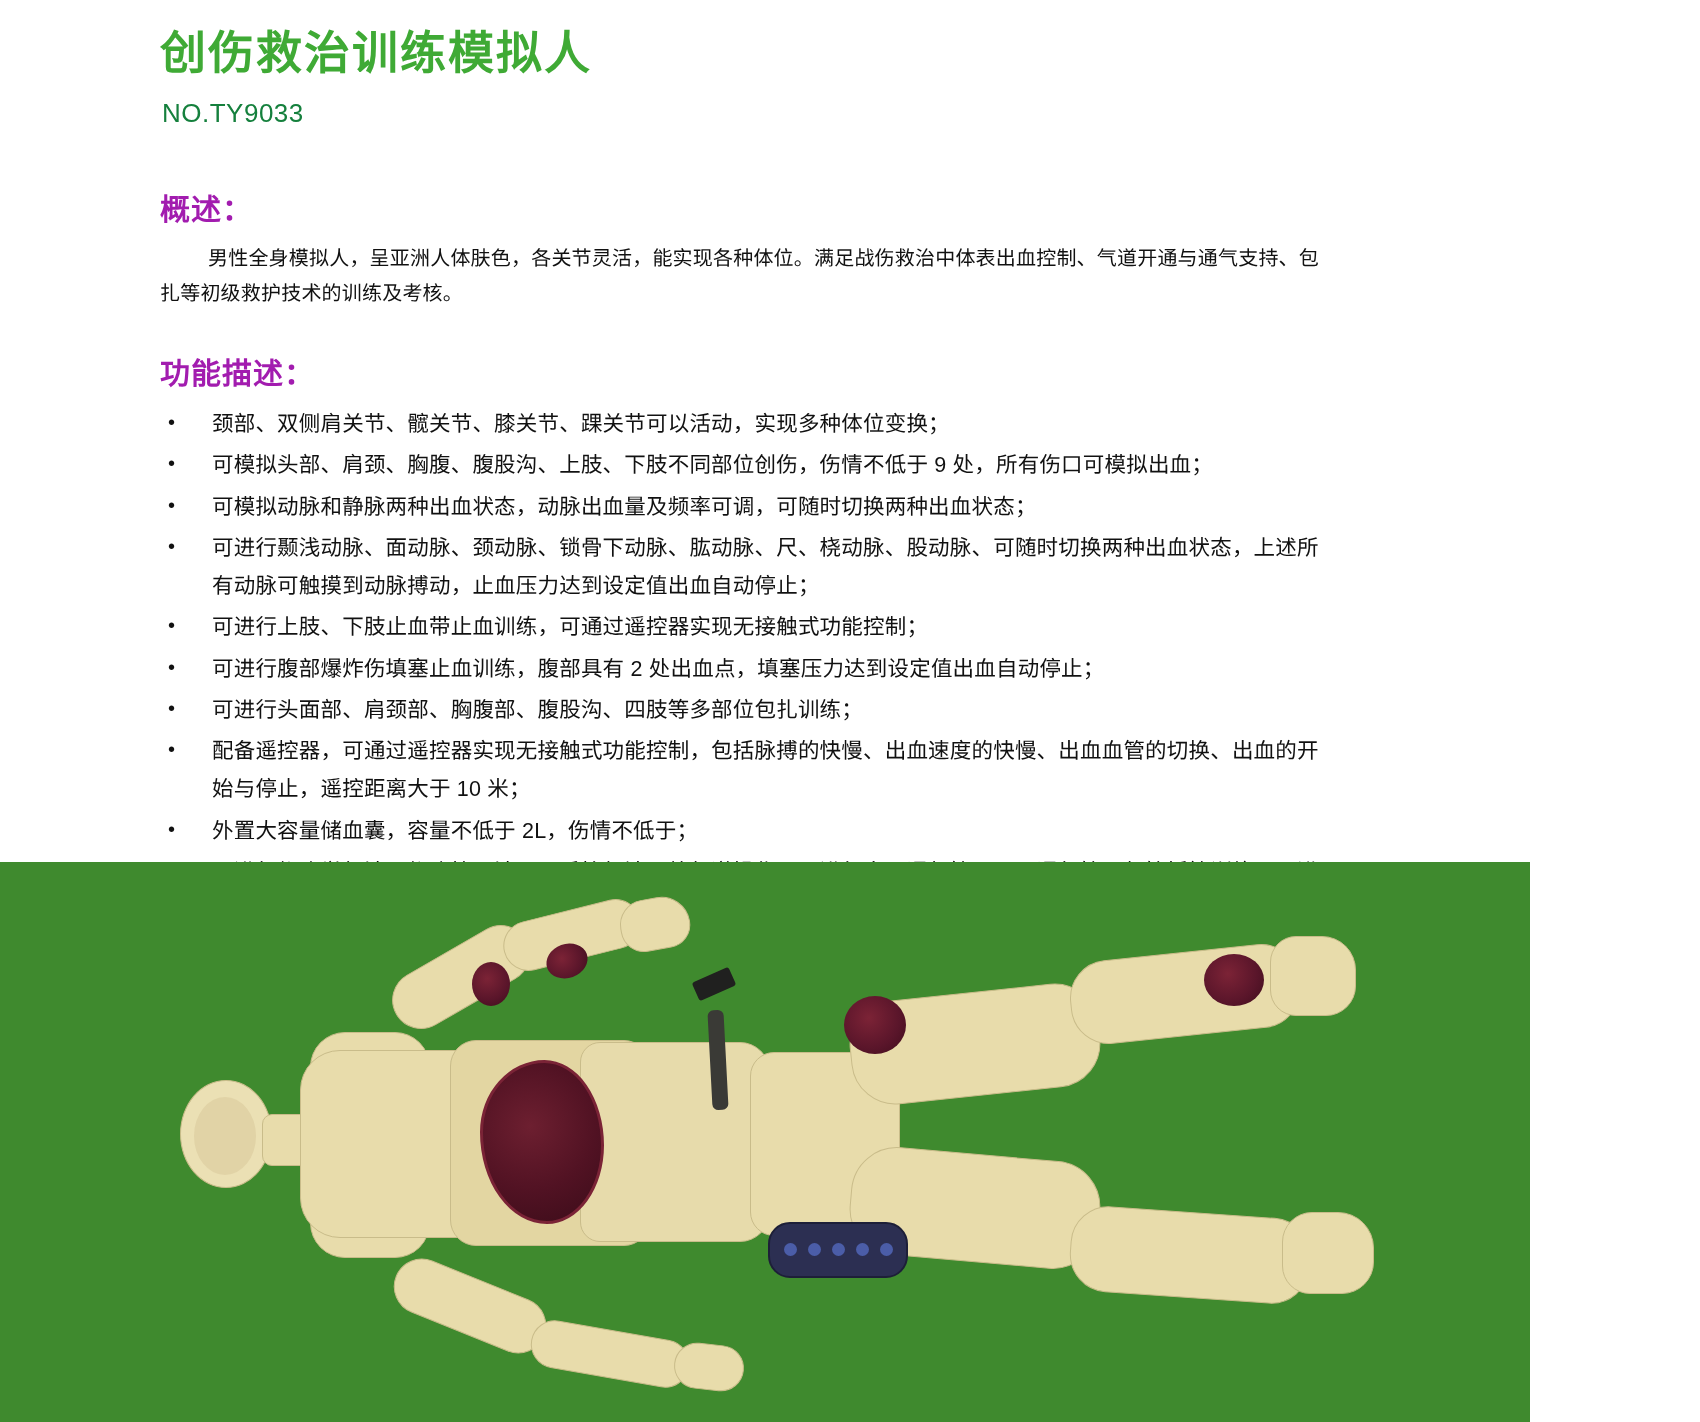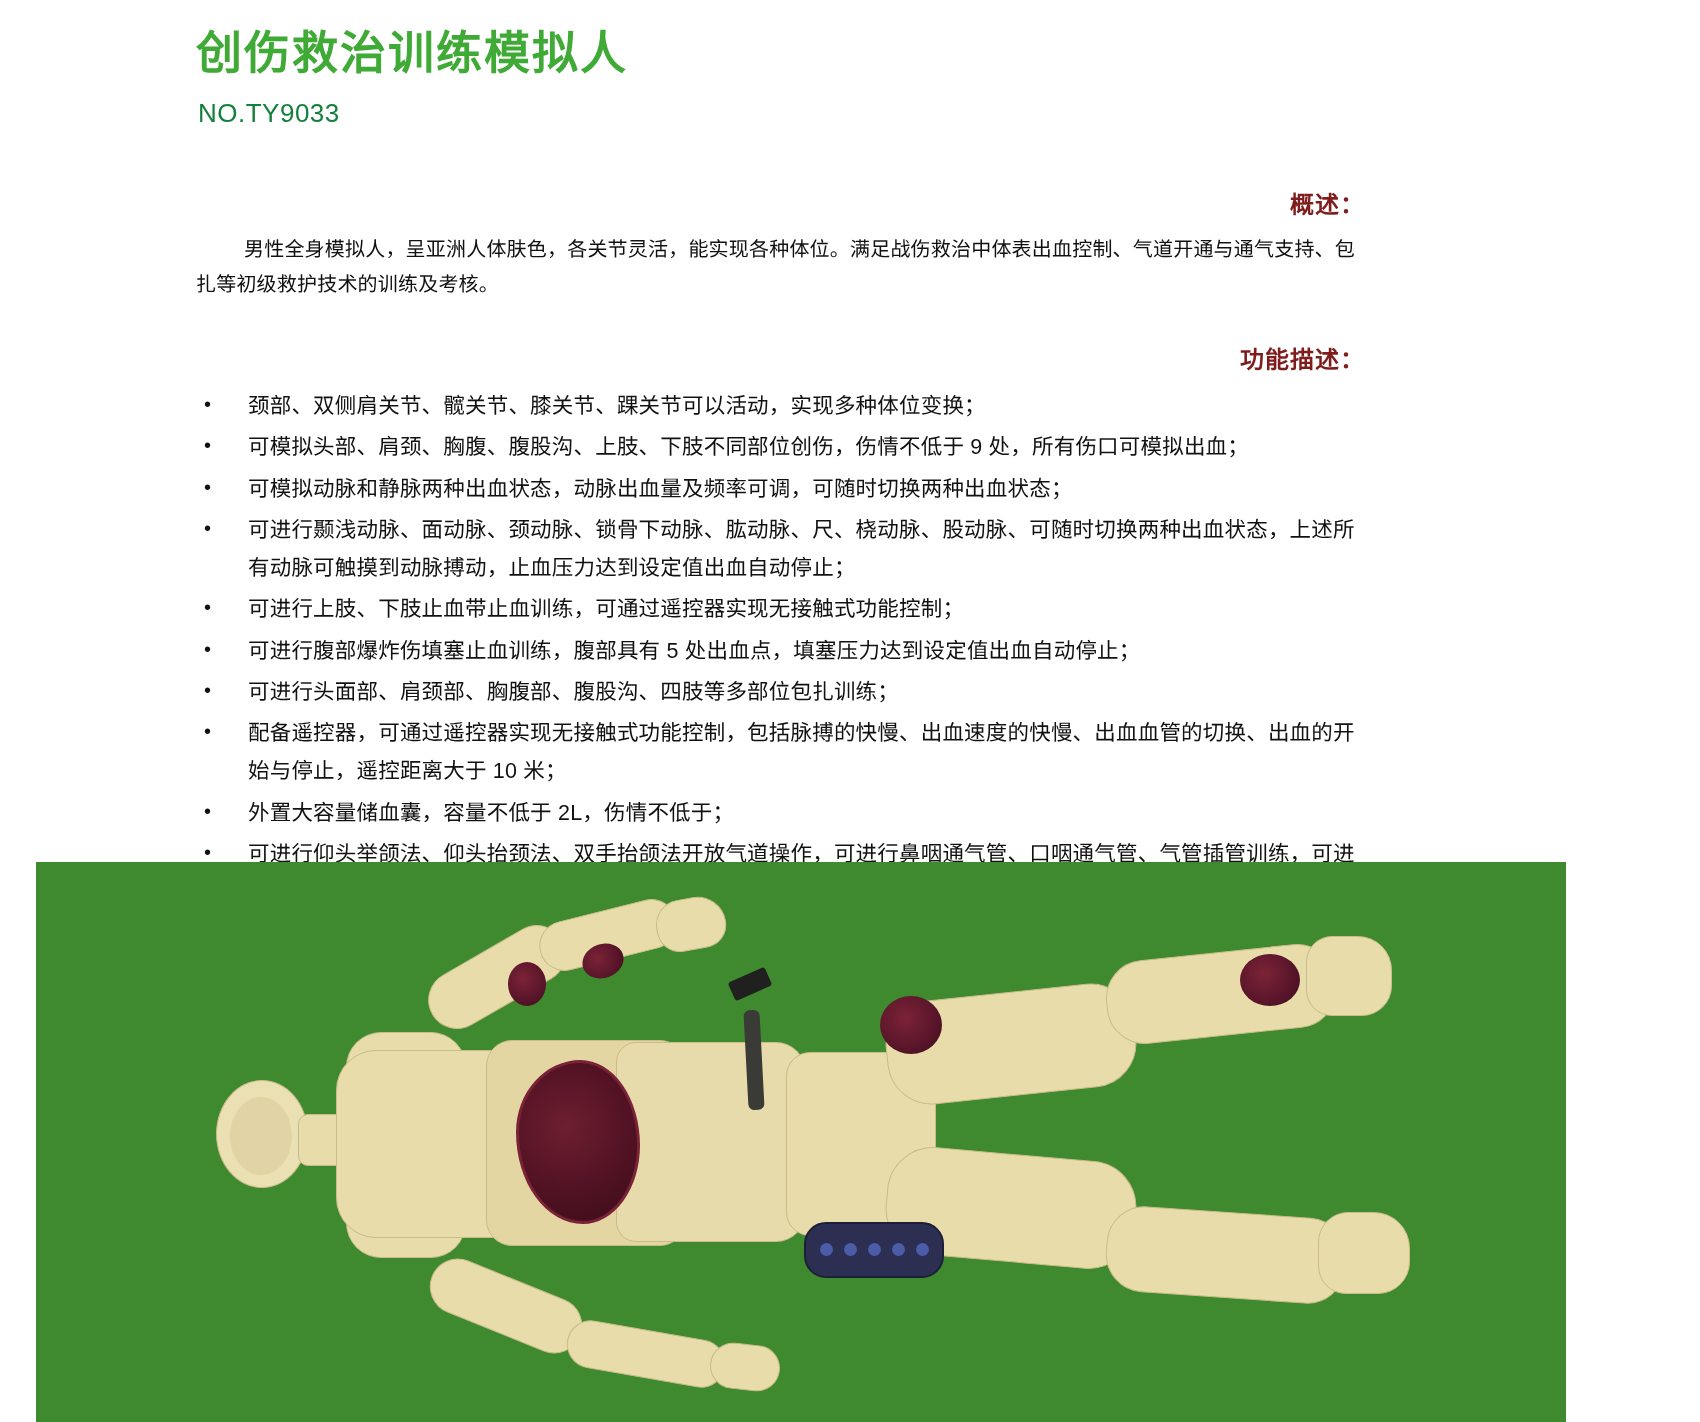--- a/index.html
+++ b/index.html
@@ -13,47 +13,45 @@
     position: relative;
     font-family: "Liberation Sans", "DejaVu Sans", sans-serif;
     color: #1a1a1a;
     overflow: hidden;
   }
   .page {
     position: relative;
     width: 1429px;
     height: 1422px;
     box-sizing: border-box;
-    margin-left: 36px;
   }
   .content {
     padding: 22px 100px 0 160px;
   }
   .title {
     font-size: 46px;
     font-weight: bold;
     color: #3faa35;
     letter-spacing: 2px;
     margin: 0 0 0 0;
     line-height: 1.35;
   }
   .model-no {
     font-size: 26px;
     font-weight: normal;
     color: #15803d;
     margin: 14px 0 0 2px;
     letter-spacing: 0.5px;
   }
   .section-heading {
-    font-size: 24px;
+    font-size: 30px;
     font-weight: bold;
-    color: #7f1d1d;
+    color: #a21caf;
     letter-spacing: 1px;
     margin: 56px 0 12px 0;
-    text-align: right;
   }
   .section-heading.second {
     margin-top: 38px;
   }
   .overview-text {
     font-size: 20px;
     line-height: 1.75;
     color: #111111;
     text-indent: 48px;
     margin: 0;
@@ -298,21 +296,21 @@
     <p class="overview-text">男性全身模拟人，呈亚洲人体肤色，各关节灵活，能实现各种体位。满足战伤救治中体表出血控制、气道开通与通气支持、包扎等初级救护技术的训练及考核。</p>
 
     <h2 class="section-heading second">功能描述：</h2>
 
     <ul class="feature-list">
       <li><span class="bullet">•</span><span>颈部、双侧肩关节、髋关节、膝关节、踝关节可以活动，实现多种体位变换；</span></li>
       <li><span class="bullet">•</span><span>可模拟头部、肩颈、胸腹、腹股沟、上肢、下肢不同部位创伤，伤情不低于 9 处，所有伤口可模拟出血；</span></li>
       <li><span class="bullet">•</span><span>可模拟动脉和静脉两种出血状态，动脉出血量及频率可调，可随时切换两种出血状态；</span></li>
       <li><span class="bullet">•</span><span>可进行颞浅动脉、面动脉、颈动脉、锁骨下动脉、肱动脉、尺、桡动脉、股动脉、可随时切换两种出血状态，上述所有动脉可触摸到动脉搏动，止血压力达到设定值出血自动停止；</span></li>
       <li><span class="bullet">•</span><span>可进行上肢、下肢止血带止血训练，可通过遥控器实现无接触式功能控制；</span></li>
-      <li><span class="bullet">•</span><span>可进行腹部爆炸伤填塞止血训练，腹部具有 5 处出血点，填塞压力达到设定值出血自动停止；</span></li>
+      <li><span class="bullet">•</span><span>可进行腹部爆炸伤填塞止血训练，腹部具有 2 处出血点，填塞压力达到设定值出血自动停止；</span></li>
       <li><span class="bullet">•</span><span>可进行头面部、肩颈部、胸腹部、腹股沟、四肢等多部位包扎训练；</span></li>
       <li><span class="bullet">•</span><span>配备遥控器，可通过遥控器实现无接触式功能控制，包括脉搏的快慢、出血速度的快慢、出血血管的切换、出血的开始与停止，遥控距离大于 10 米；</span></li>
       <li><span class="bullet">•</span><span>外置大容量储血囊，容量不低于 2L，伤情不低于；</span></li>
       <li><span class="bullet">•</span><span>可进行仰头举颌法、仰头抬颈法、双手抬颌法开放气道操作，可进行鼻咽通气管、口咽通气管、气管插管训练，可进行口对口、球囊面罩通气。</span></li>
     </ul>
   </div>
 
   <div class="photo-band">
     <div class="manikin">
 

